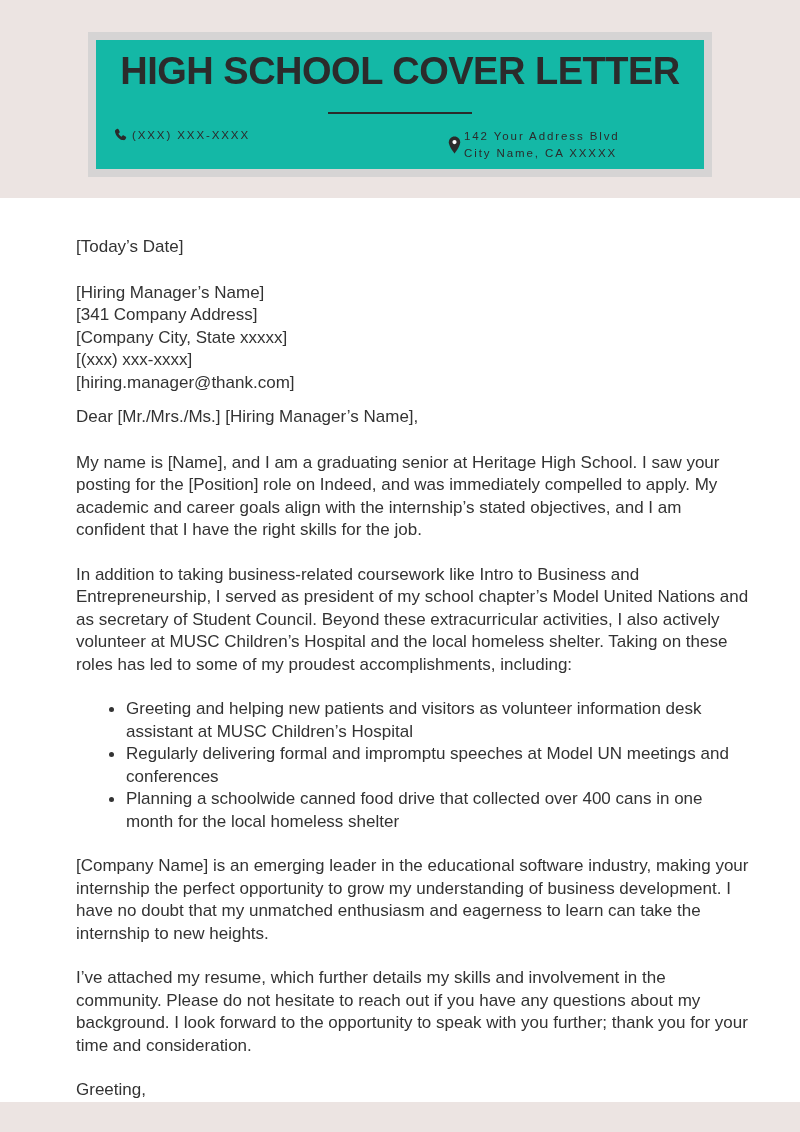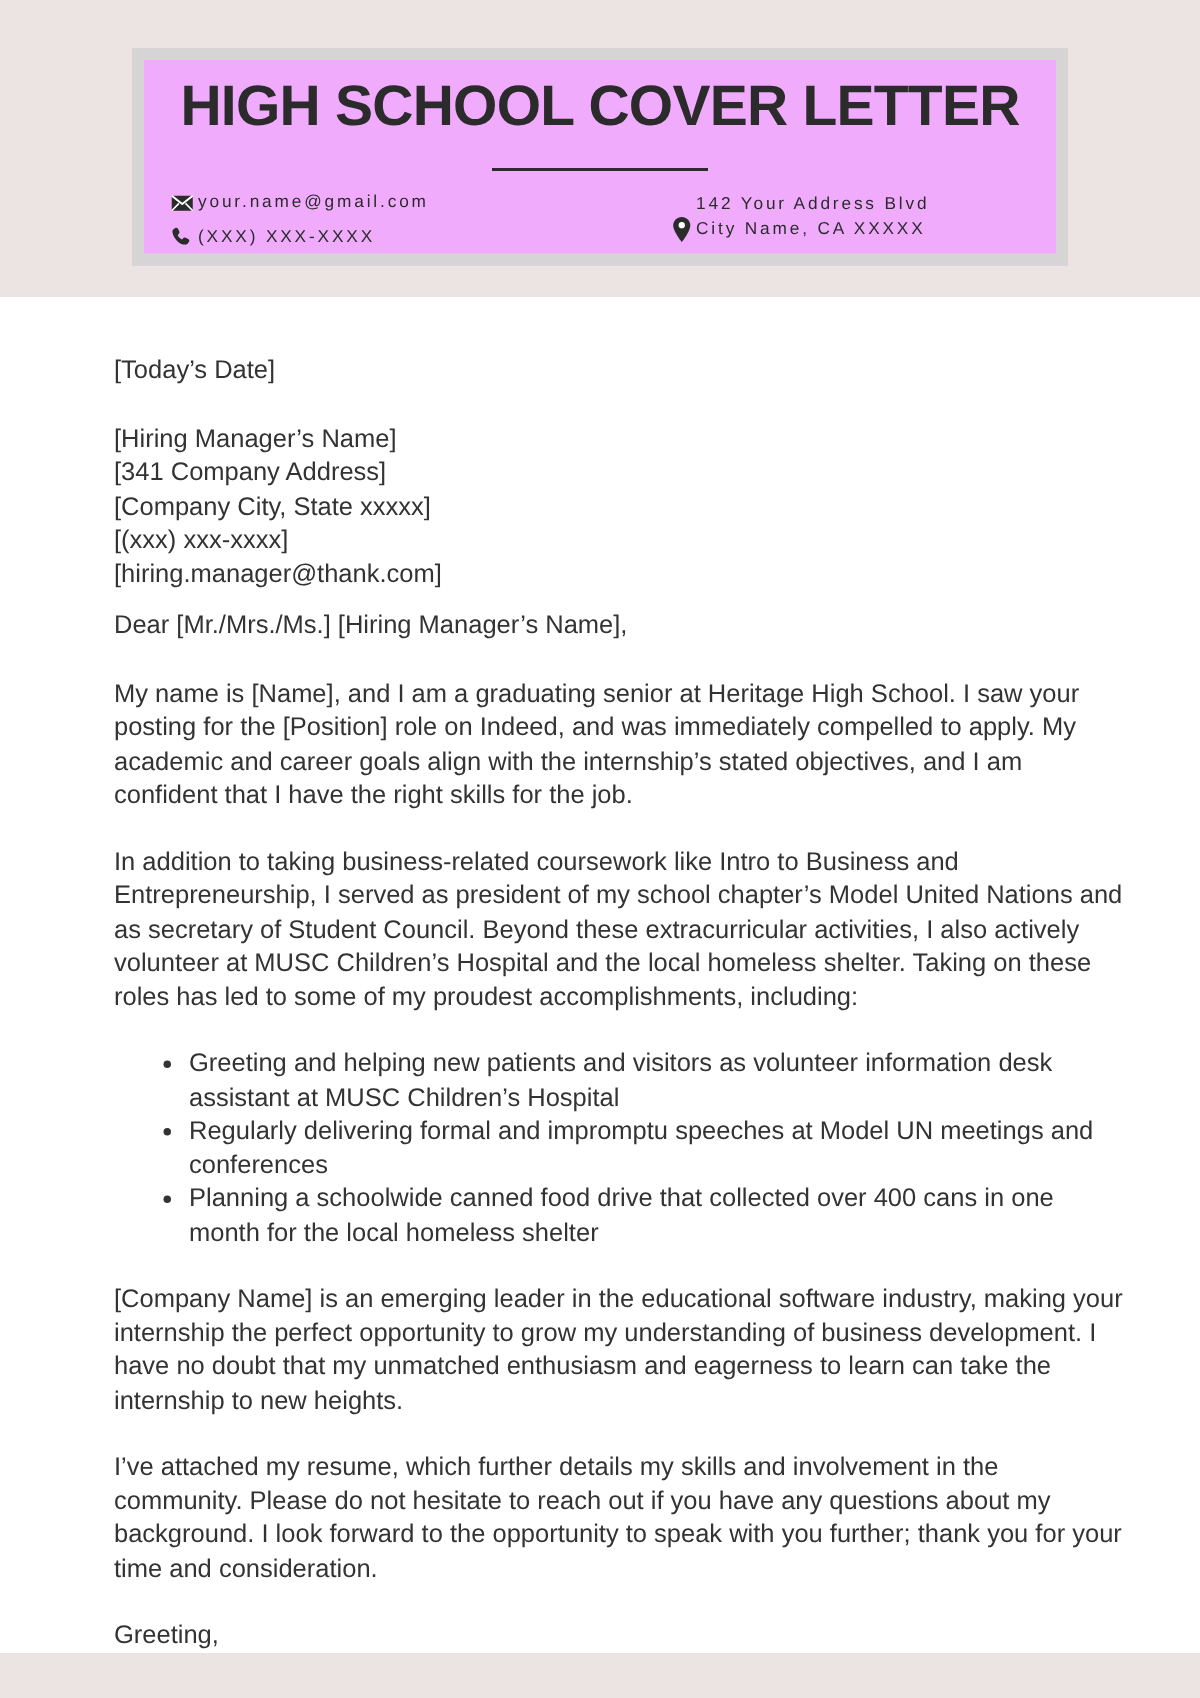--- a/index.html
+++ b/index.html
@@ -25,21 +25,21 @@
   .band-top   { top: 0;    height: 198px; }
   .band-bottom{ top: 1102px; height: 30px; }
 
   
   .header-card {
     position: absolute;
     left: 88px;
     top: 32px;
     width: 624px;
     height: 145px;
-    background: #f0abfc;
+    background: #14b8a6;
     border: 8px solid #d6d4d4;
     box-sizing: border-box;
   }
   .header-inner {
     position: relative;
     width: 100%;
     height: 100%;
   }
   .doc-title {
     position: absolute;
@@ -93,21 +93,21 @@
   }
   .contact-text {
     font-size: 11.5px;
     letter-spacing: 1.9px;
     color: #2b2b2b;
     white-space: nowrap;
     font-weight: normal;
   }
   .addr-block {
     display: flex;
-    align-items: flex-end;
+    align-items: center;
   }
   .addr-block .ic {
     width: 20px;
     flex: 0 0 20px;
     display: flex;
     align-items: center;
     justify-content: center;
   }
   .addr-lines { display: flex; flex-direction: column; }
   .addr-lines .contact-text { line-height: 17px; }
@@ -155,30 +155,20 @@
 <body>
 
 <div class="band band-top"></div>
 
 <div class="header-card">
   <div class="header-inner">
     <div class="doc-title">HIGH SCHOOL COVER LETTER</div>
     <div class="title-rule"></div>
 
     <div class="contact-left">
-      <div class="contact-row">
-        <span class="ic">
-          <svg width="15" height="11" viewBox="0 0 15 11" aria-hidden="true">
-            <rect x="0.5" y="0.5" width="14" height="10" fill="#2b2b2b"></rect>
-            <path d="M0.5 0.5 L7.5 6 L14.5 0.5" fill="none" stroke="#ffffff" stroke-width="1.3"></path>
-            <path d="M0.5 10.5 L5.3 5.6 M14.5 10.5 L9.7 5.6" fill="none" stroke="#ffffff" stroke-width="1.1"></path>
-          </svg>
-        </span>
-        <span class="contact-text">your.name@gmail.com</span>
-      </div>
       <div class="contact-row">
         <span class="ic">
           <svg width="14" height="14" viewBox="0 0 16 16" aria-hidden="true">
             <path d="M3.2 1.2c0.8-0.5 1.7-0.2 2.1 0.6l1 1.9c0.35 0.7 0.18 1.5-0.4 2l-0.8 0.7c0.5 1.5 1.9 2.9 3.4 3.5l0.7-0.9c0.5-0.6 1.3-0.8 2-0.4l1.9 1c0.8 0.4 1.1 1.4 0.6 2.1l-0.9 1.3c-0.5 0.7-1.4 1-2.2 0.8C6.6 13.9 2.1 9.4 1.1 4.3c-0.15-0.8 0.15-1.7 0.85-2.2z" fill="#2b2b2b"></path>
           </svg>
         </span>
         <span class="contact-text">(XXX) XXX-XXXX</span>
       </div>
     </div>
 

